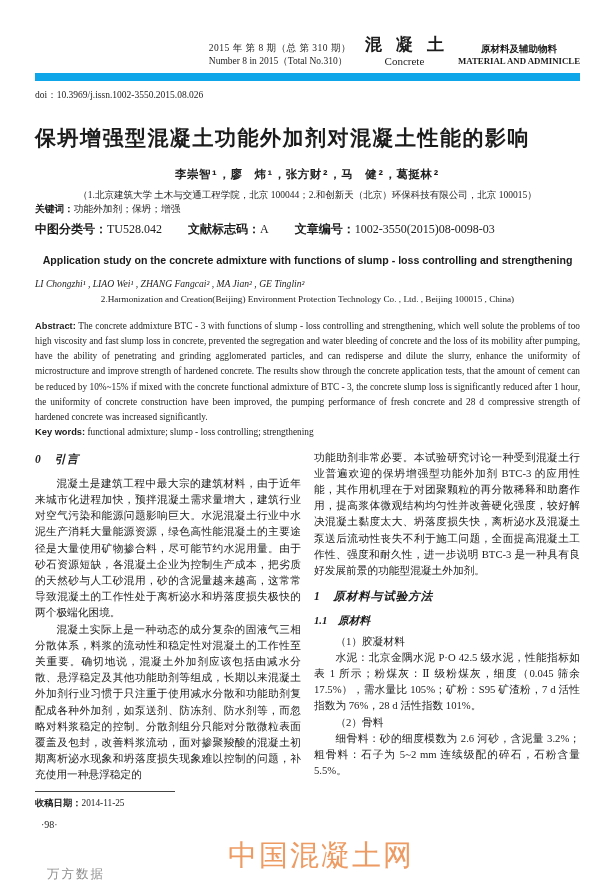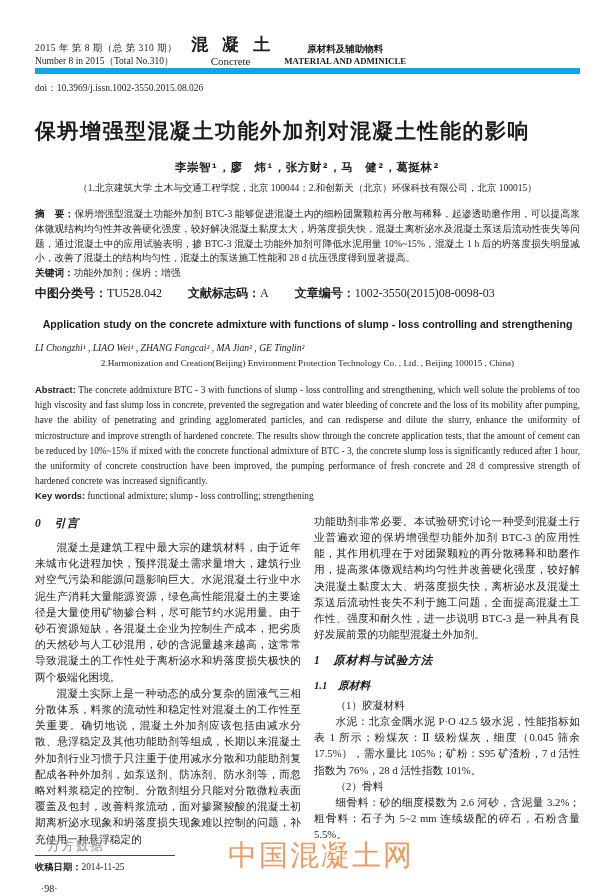--- a/index.html
+++ b/index.html
@@ -4,22 +4,22 @@
 <style>
   html,body{margin:0;padding:0;}
   body{
     width:600px;height:896px;background:#ffffff;overflow:hidden;position:relative;
     font-family:"Liberation Serif","DejaVu Serif",serif;color:#1c1c1c;
     -webkit-font-smoothing:antialiased;
   }
   .page{padding:36px 20px 0 35px;position:relative;}
 
   
-  header{display:flex;justify-content:flex-start;align-items:flex-end;
-    border-bottom:6px solid #0ea5e9;}
+  header{display:flex;justify-content:flex-end;align-items:flex-end;
+    border-bottom:8px solid #0ea5e9;padding-bottom:5px;}
   .hdr-left{font-size:9.5px;line-height:13px;}
   .hdr-left .cn{letter-spacing:.5px;}
   .hdr-center{text-align:center;}
   .journal-cn{font-size:17px;font-weight:bold;letter-spacing:14px;padding-left:14px;line-height:18px;}
   .journal-en{font-size:11px;line-height:14px;}
   .hdr-right{text-align:center;}
   .col-cn{font-size:9.5px;font-weight:bold;font-family:"Liberation Sans",sans-serif;line-height:13px;}
   .col-en{font-size:8.8px;font-weight:bold;line-height:13px;}
   .doi{font-size:9.5px;margin-top:8px;}
 
@@ -55,21 +55,21 @@
   .col p{margin:0;}
   .col p.indent{text-indent:2em;}
   .footnote{margin-top:8px;}
   .fn-rule{width:140px;border-top:1px solid #444;margin-bottom:3px;}
   .fn-line{font-size:9.3px;margin:0;}
   .pagenum{font-size:10px;margin-top:6px;padding-left:6px;}
 
   
   .watermark{position:absolute;left:228px;top:836px;font-size:29px;color:#ed9b62;
     font-family:Liberation Sans, sans-serif;letter-spacing:2px;}
-  .wanfang{position:absolute;left:47px;top:838px;font-size:12.5px;color:#8f8f8f;
+  .wanfang{position:absolute;left:47px;top:866px;font-size:12.5px;color:#8f8f8f;
     letter-spacing:2px;}
 </style>
 </head>
 <body>
 
 <div class="page">
 
   <header>
     <div class="hdr-left">
       <div class="cn">2015 年 第 8 期（总 第 310 期）</div>
@@ -84,21 +84,20 @@
       <div class="col-en">MATERIAL AND ADMINICLE</div>
     </div>
   </header>
 
   <div class="doi">doi：10.3969/j.issn.1002-3550.2015.08.026</div>
 
   <h1 class="title">保坍增强型混凝土功能外加剂对混凝土性能的影响</h1>
   <div class="authors">李崇智¹，廖　炜¹，张方财²，马　健²，葛挺林²</div>
   <div class="affil">（1.北京建筑大学 土木与交通工程学院，北京 100044；2.和创新天（北京）环保科技有限公司，北京 100015）</div>
 
-  <p class="abs-cn"><span class="lbl">摘　要：</span><span>保坍增强型混凝土功能外加剂 BTC-3 能够促进混凝土内的细粉团聚颗粒再分散与稀释，起渗透助磨作用，可以提高浆体微观结构均匀性并改善硬化强度，较好解决混凝土黏度太大，坍落度损失快，混凝土离析泌水及混凝土泵送后流动性丧失等问题，通过混凝土中的应用试验表明，掺 BTC-3 混凝土功能外加剂可降低水泥用量 10%~15%，混凝土 1 h 后的坍落度损失明显减小，改善了混凝土的结构均匀性，混凝土的泵送施工性能和 28 d 抗压强度得到显著提高。</span></p>
 
   <p class="kw-cn"><span class="lbl">关键词：</span><span>功能外加剂；保坍；增强</span></p>
 
   <p class="meta"><span class="pair"><span class="lbl">中图分类号：</span><span>TU528.042</span></span><span class="pair"><span class="lbl">文献标志码：</span><span>A</span></span><span><span class="lbl">文章编号：</span><span>1002-3550(2015)08-0098-03</span></span></p>
 
   <h2 class="en-title">Application study on the concrete admixture with functions of slump - loss controlling and strengthening</h2>
   <div class="en-authors">LI Chongzhi¹ , LIAO Wei¹ , ZHANG Fangcai² , MA Jian² , GE Tinglin²</div>
   <div class="en-affil">
     <div>2.Harmonization and Creation(Beijing) Environment Protection Technology Co. , Ltd. , Beijing 100015 , China)</div>
   </div>

